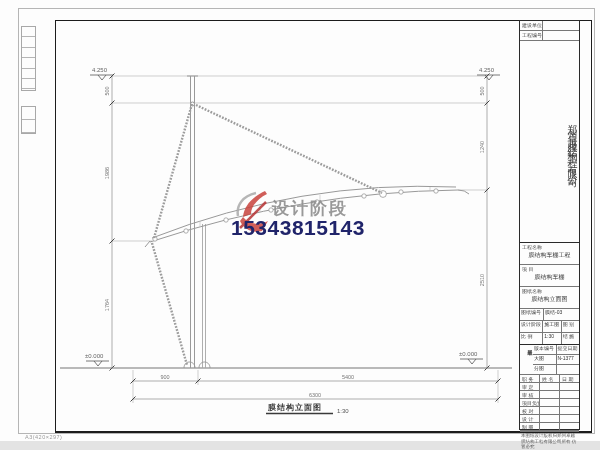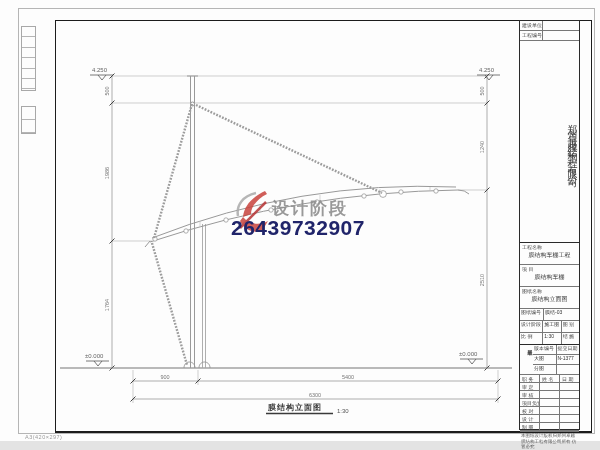--- a/index.html
+++ b/index.html
@@ -174,21 +174,21 @@
 
     <g opacity="0.85">
       <path d="M265,191 C252,197 244,206 243,217 L251,214 C251,207 257,199 267,194 Z" fill="#c9433d"></path>
       <path d="M243,217 C249,224 259,226 268,221 L262,231 C252,234 243,228 240,221 Z" fill="#c9433d"></path>
       <path d="M256,193 C243,196 236,205 238,216" stroke="#aaaaaa" stroke-width="2.5" fill="none"></path>
       <path d="M240,228 L266,202" stroke="#b73333" stroke-width="2.5"></path>
     </g>
   </svg>
 
   <div class="abs" id="wm-brand">设计阶段</div>
-  <div class="abs" id="wm-phone">26439732907</div>
+  <div class="abs" id="wm-phone">15343815143</div>
 
   <div class="abs" id="tb">
     <div class="tb-row" style="top:0;height:10px">
       <div class="tb-cell lab" style="width:22px">建设单位</div>
       <div class="tb-cell" style="flex:1"></div>
     </div>
     <div class="tb-row" style="top:10px;height:10px">
       <div class="tb-cell lab" style="width:22px">工程编号</div>
       <div class="tb-cell" style="flex:1"></div>
     </div>

